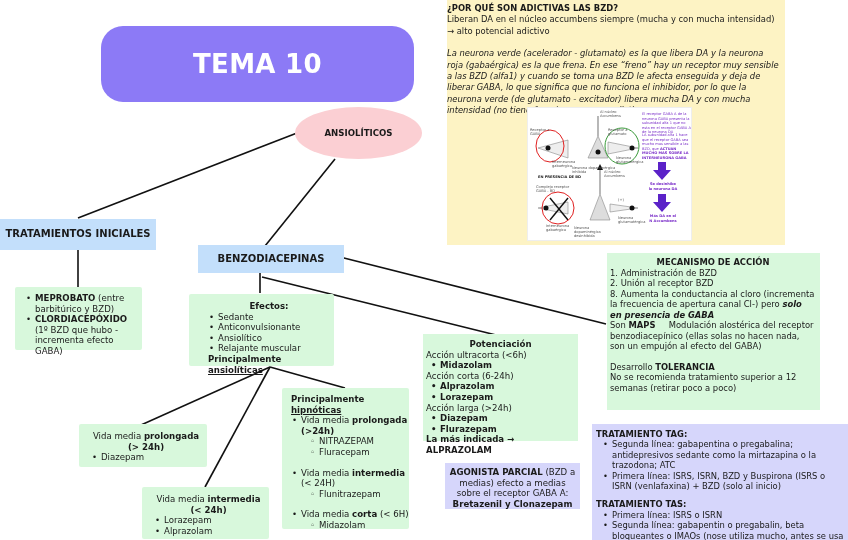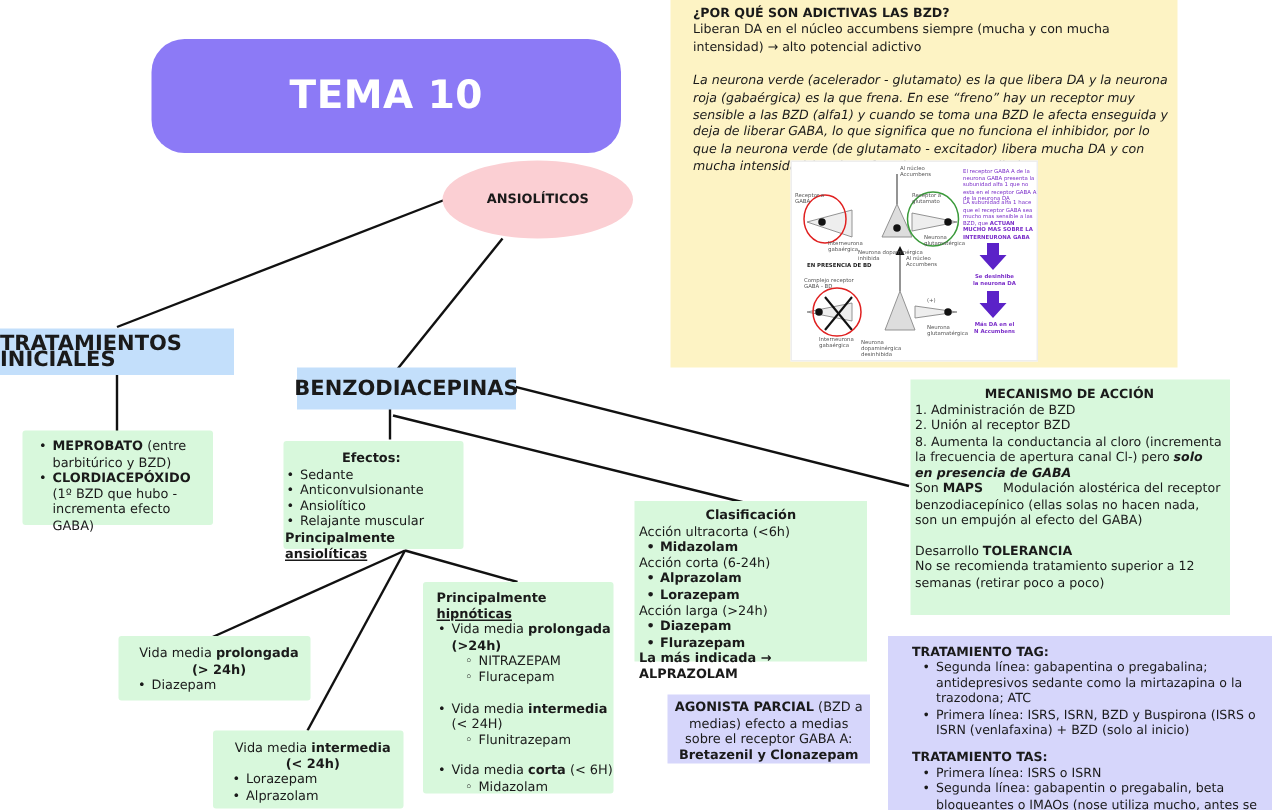--- a/index.html
+++ b/index.html
@@ -16,21 +16,21 @@
   }
   .ellipse {
     left: 295px; top: 107px; width: 127px; height: 52px;
     background: #fbcfd3; border-radius: 50%;
     display: flex; align-items: center; justify-content: center;
     font-size: 8.6px; font-weight: bold;
   }
   .blue-box {
     background: #c3dffb;
     display: flex; align-items: center; justify-content: center;
-    font-weight: bold; font-size: 14px;
+    font-weight: bold; font-size: 10px;
   }
   .green { background: #d8f8dc; }
   .rounded { border-radius: 2px; }
   .lav { background: #d6d6fb; }
   .yellow { background: #fdf3c4; }
   ul { list-style: none; }
   ul li { position: relative; padding-left: 10px; }
   ul li::before { content: "\2022"; position: absolute; left: 1px; top: 0; }
   ul.circle li::before { content: "\25E6"; }
   b { font-weight: bold; }
@@ -66,21 +66,21 @@
 
 <div class="node blue-box" style="left:198px; top:245px; width:146px; height:28px;">BENZODIACEPINAS</div>
 
 <div class="node green rounded" style="left:15px; top:287px; width:127px; height:63px; padding:6px 6px 0 10px;">
   <ul>
     <li><b>MEPROBATO</b><span> (entre barbitúrico y BZD)</span></li>
     <li><b>CLORDIACEPÓXIDO</b><span> (1º BZD que hubo - incrementa efecto GABA)</span></li>
   </ul>
 </div>
 
-<div class="node green rounded" style="left:189px; top:294px; width:120px; height:72px; padding:7px 4px 0 1px;">
+<div class="node green rounded" style="left:189px; top:294px; width:145px; height:72px; padding:7px 4px 0 19px;">
   <div class="center" style="font-weight:bold;">Efectos:</div>
   <ul>
     <li>Sedante</li>
     <li>Anticonvulsionante</li>
     <li>Ansiolítico</li>
     <li>Relajante muscular</li>
   </ul>
   <div style="font-weight:bold;"><span>Principalmente </span><span class="u">ansiolíticas</span></div>
 </div>
 
@@ -115,21 +115,21 @@
     </li>
     <li style="margin-top:10px;"><span>Vida media </span><b>corta</b><span> (&lt; 6H)</span>
       <ul class="circle" style="margin-left:8px;">
         <li>Midazolam</li>
       </ul>
     </li>
   </ul>
 </div>
 
 <div class="node green" style="left:423px; top:334px; width:155px; height:107px; padding:5px 3px 0 3px;">
-  <div class="center" style="font-weight:bold;">Clasificación</div>
+  <div class="center" style="font-weight:bold;">Potenciación</div>
   <div>Acción ultracorta (&lt;6h)</div>
   <ul style="margin-left:4px; font-weight:bold;">
     <li>Midazolam</li>
   </ul>
   <div>Acción corta (6-24h)</div>
   <ul style="margin-left:4px; font-weight:bold;">
     <li>Alprazolam</li>
     <li>Lorazepam</li>
   </ul>
   <div>Acción larga (&gt;24h)</div>
@@ -148,35 +148,35 @@
   <div class="center" style="font-weight:bold;">MECANISMO DE ACCIÓN</div>
   <div>1. Administración de BZD</div>
   <div>2. Unión al receptor BZD</div>
   <div><span>8. Aumenta la conductancia al cloro (incrementa la frecuencia de apertura canal Cl-) pero </span><b style="font-style:italic;">solo en presencia de GABA</b></div>
   <div style="white-space:pre-wrap;"><span>Son </span><b>MAPS</b><span>     Modulación alostérica del receptor benzodiacepínico (ellas solas no hacen nada, son un empujón al efecto del GABA)</span></div>
   <div style="height:10px;"></div>
   <div><span>Desarrollo </span><b>TOLERANCIA</b></div>
   <div>No se recomienda tratamiento superior a 12 semanas (retirar poco a poco)</div>
 </div>
 
-<div class="node lav" style="left:592px; top:424px; width:256px; height:116px; padding:5px 4px 0 16px; font-size:8.4px; line-height:10.4px;">
+<div class="node lav" style="left:592px; top:424px; width:256px; height:116px; padding:5px 4px 0 4px; font-size:8.4px; line-height:10.4px;">
   <div style="font-weight:bold;">TRATAMIENTO TAG:</div>
   <ul style="margin-left:6px;">
     <li>Segunda línea: gabapentina o pregabalina; antidepresivos sedante como la mirtazapina o la trazodona; ATC</li>
     <li>Primera línea: ISRS, ISRN, BZD y Buspirona (ISRS o ISRN (venlafaxina) + BZD (solo al inicio)</li>
   </ul>
   <div style="height:8px;"></div>
   <div style="font-weight:bold;">TRATAMIENTO TAS:</div>
   <ul style="margin-left:6px;">
     <li>Primera línea: ISRS o ISRN</li>
     <li>Segunda línea: gabapentin o pregabalin, beta bloqueantes o IMAOs (nose utiliza mucho, antes se usa ATC)</li>
   </ul>
 </div>
 
-<div class="node yellow" style="left:447px; top:0; width:338px; height:245px; padding:3px 5px 0 15px; font-size:8.4px; line-height:11.4px;">
+<div class="node yellow" style="left:447px; top:0; width:338px; height:245px; padding:3px 5px 0 0; font-size:8.4px; line-height:11.4px;">
   <div style="font-weight:bold;">¿POR QUÉ SON ADICTIVAS LAS BZD?</div>
   <div>Liberan DA en el núcleo accumbens siempre (mucha y con mucha intensidad) → alto potencial adictivo</div>
   <div style="height:11px;"></div>
   <div style="font-style:italic; white-space:pre-wrap;">La neurona verde (acelerador - glutamato) es la que libera DA y la neurona roja (gabaérgica) es la que frena. En ese “freno” hay un receptor muy sensible a las BZD (alfa1) y cuando se toma una BZD le afecta enseguida y deja de liberar GABA, lo que significa que no funciona el inhibidor, por lo que la neurona verde (de glutamato - excitador) libera mucha DA y con mucha intensidad (no tiene freno)      proceso adictivo.</div>
 </div>
 
 <div class="diag-img">
   <svg width="165" height="134" viewBox="0 0 165 134" style="position:absolute; left:0; top:0;">
 
     <path d="M10 40 L40 32 L40 50 Z" fill="#eee" stroke="#888" stroke-width="0.6"></path>

